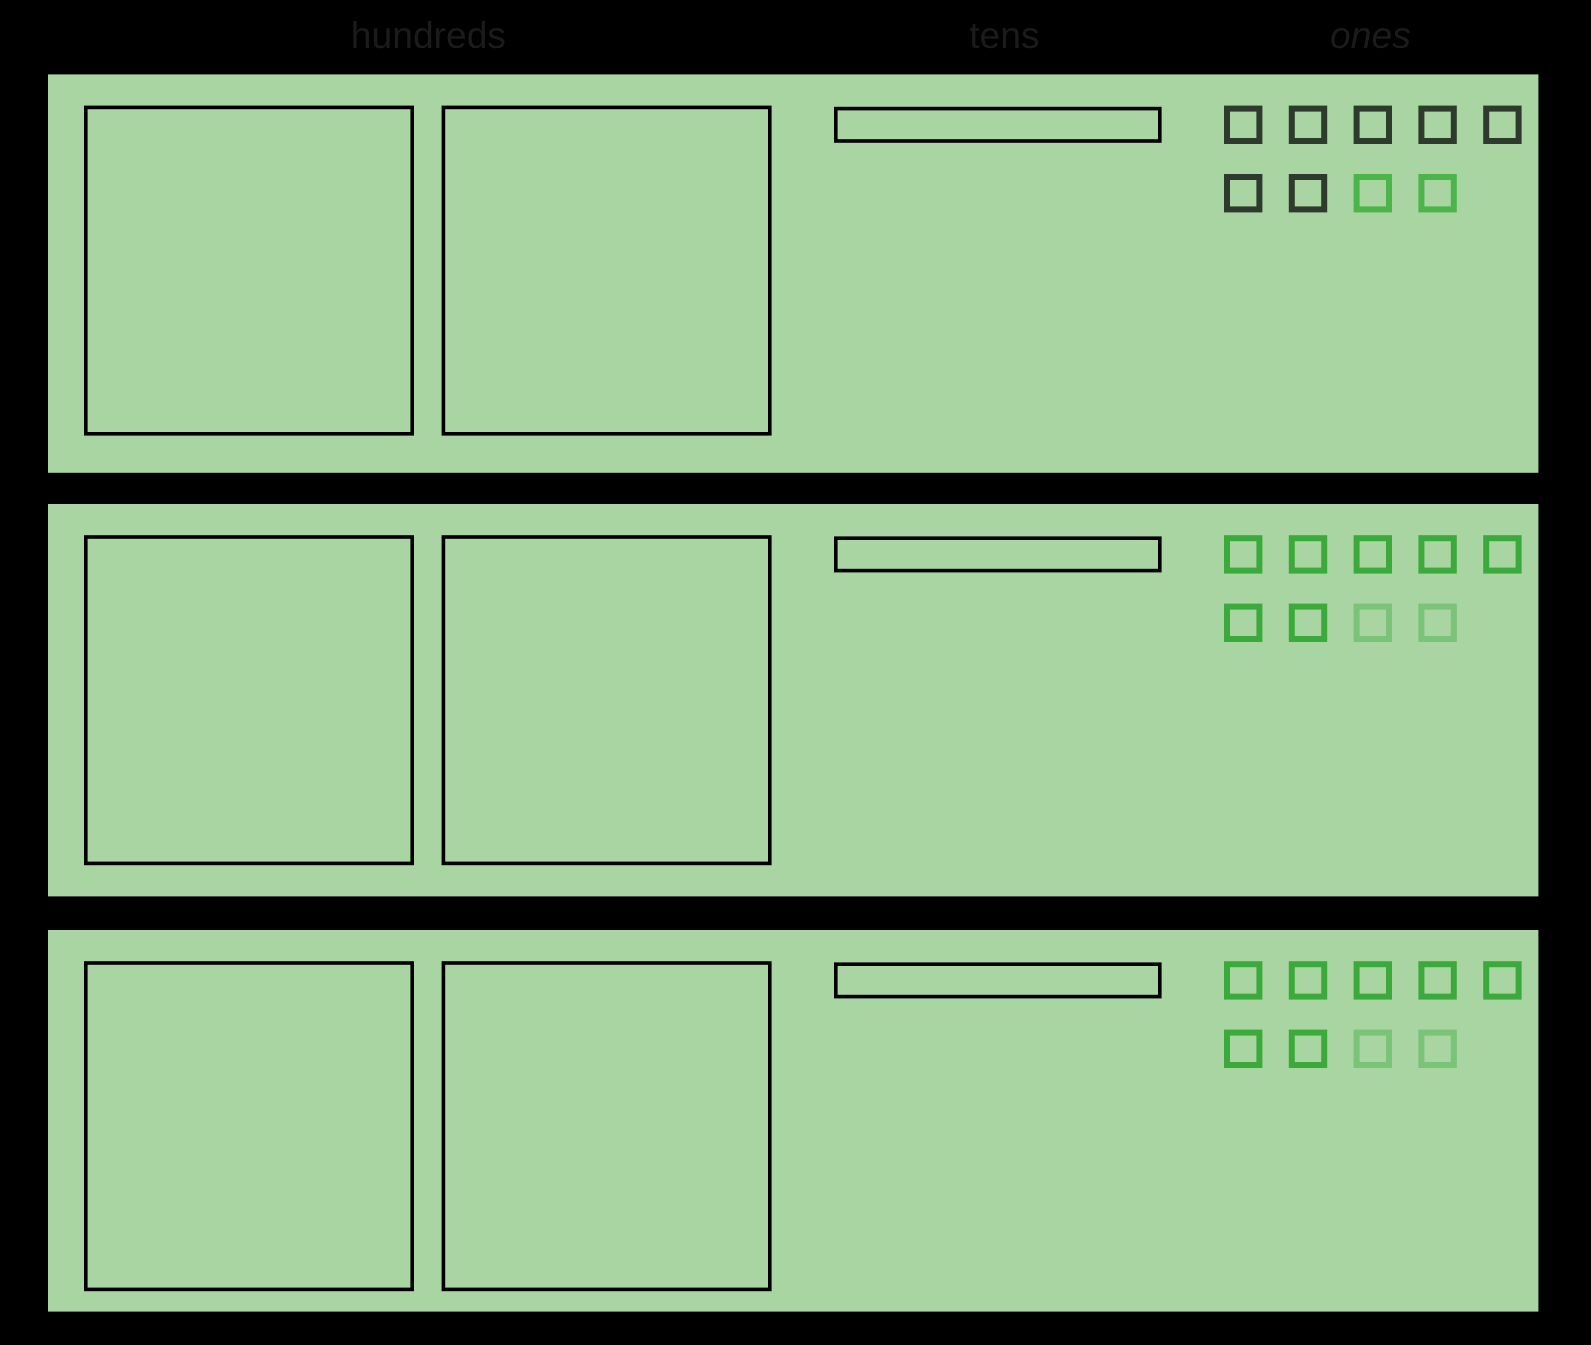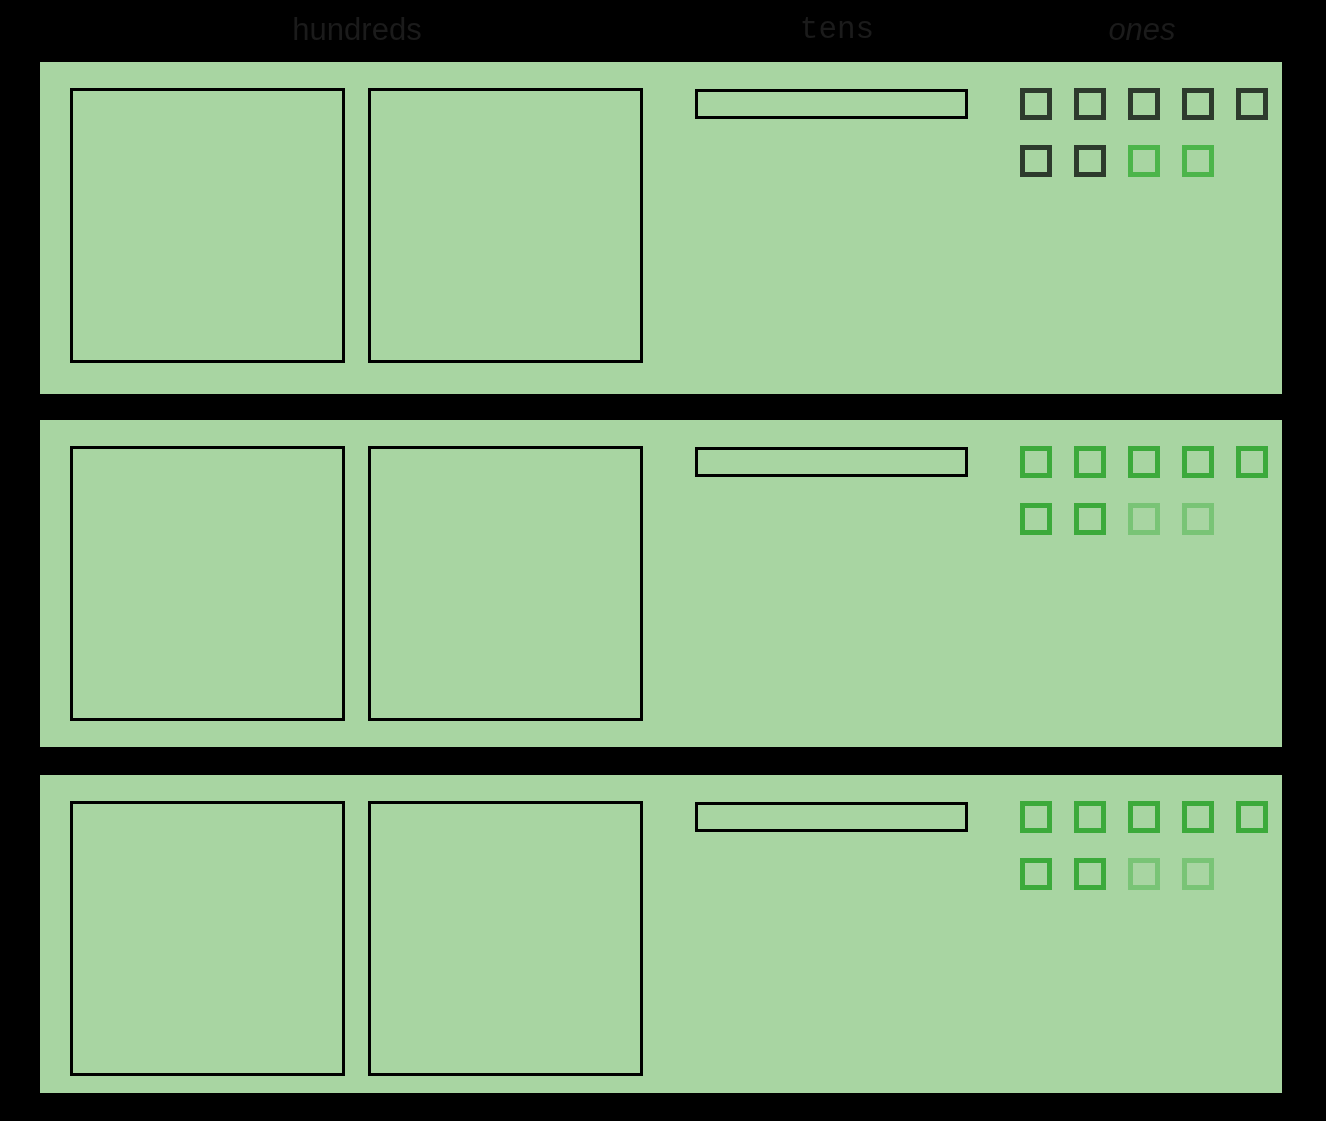--- a/index.html
+++ b/index.html
@@ -18,21 +18,21 @@
   .col-header {
     position: absolute;
     top: 12px;
     transform: translateX(-50%);
     font-size: 31px;
     font-weight: 400;
     color: #1b1b1b;
     white-space: nowrap;
   }
   .hdr-hundreds { left: 357px; }
-  .hdr-tens     { left: 837px; font-family: Liberation Mono, monospace; }
+  .hdr-tens     { left: 837px; }
   .hdr-ones     { left: 1142px; font-style: italic; }
 
   .row-band {
     position: absolute;
     left: 40px;
     width: 1255px;
     background: #a8d5a2;
   }
   .row-band.r0 { top: 62px;  height: 332px; }
   .row-band.r1 { top: 420px; height: 327px; }

